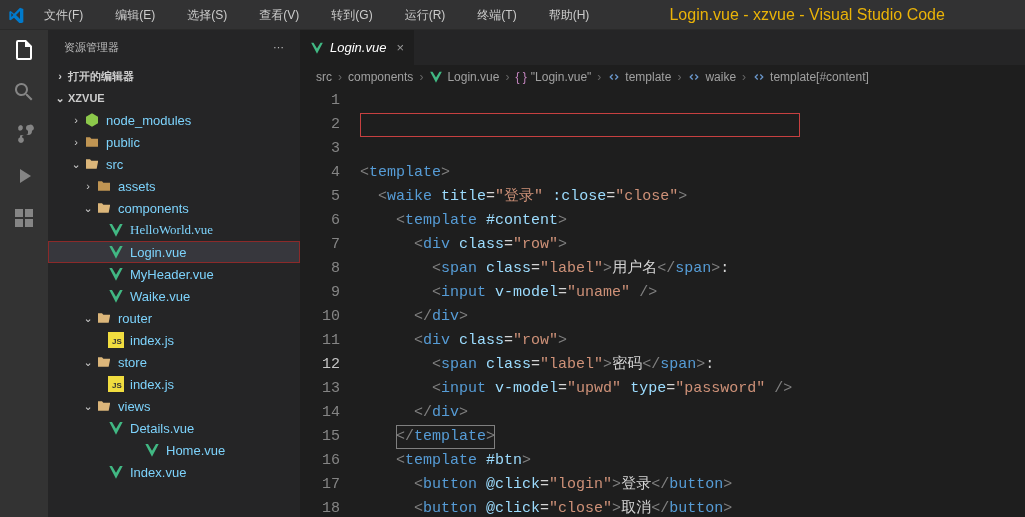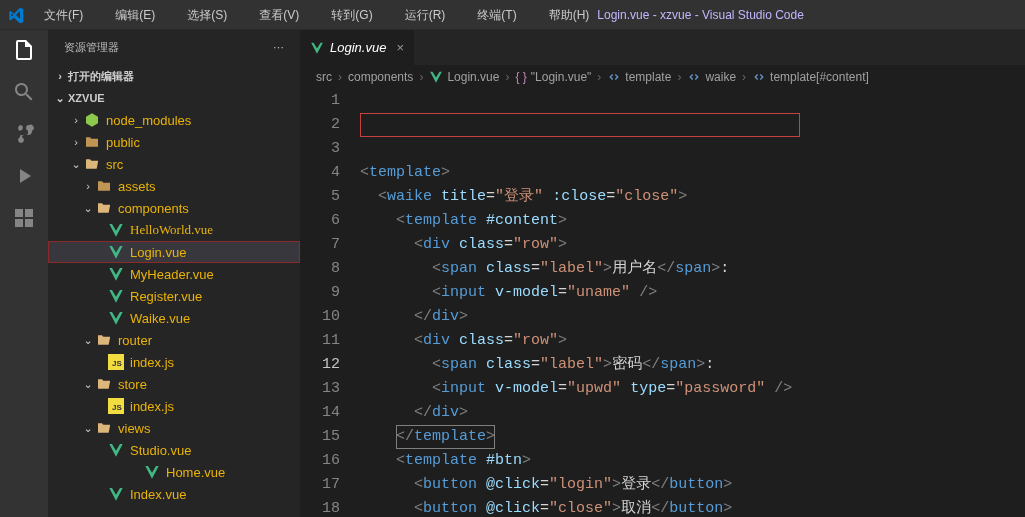--- a/index.html
+++ b/index.html
@@ -30,22 +30,23 @@
     .menu-items { display: flex; gap: 16px; }
     .menu-item {
       padding: 0 8px;
       height: 30px;
       line-height: 30px;
       cursor: pointer;
       font-size: 12px;
     }
     .title-center {
       flex: 1;
-      color: #c4b5fd;
-      font-size: 12px;
+      text-align: center;
+      color: #eab308;
+      font-size: 16px;
     }
     .main { flex: 1; display: flex; overflow: hidden; }
     .activity-bar {
       width: 48px;
       background: #333333;
       display: flex;
       flex-direction: column;
       align-items: center;
       padding-top: 8px;
       gap: 18px;
@@ -92,21 +93,21 @@
       cursor: pointer;
       font-size: 13px;
       white-space: nowrap;
     }
     .tree-item.selected {
       background: #37373d;
       outline: 1px solid #8b2a2a;
       outline-offset: -1px;
     }
     .icon-svg { width: 16px; height: 16px; margin-right: 6px; flex-shrink: 0; }
-    .tree-label { color: #eab308; }
+    .tree-label { color: #7dd3fc; }
     .editor-area { flex: 1; display: flex; flex-direction: column; background: #1e1e1e; overflow: hidden; }
     .tabs {
       height: 35px;
       background: #252526;
       display: flex;
       align-items: stretch;
     }
     .tab {
       display: flex;
       align-items: center;
@@ -284,27 +285,20 @@
           <svg class="icon-svg vue-icon" viewBox="0 0 24 24">
             <path d="M2 3h4l6 10 6-10h4L12 22 2 3z"></path>
           </svg>
           <span class="tree-label">MyHeader.vue</span>
         </div>
         <div class="tree-item" style="padding-left: 44px;">
           <span class="chev"></span>
           <svg class="icon-svg vue-icon" viewBox="0 0 24 24">
             <path d="M2 3h4l6 10 6-10h4L12 22 2 3z"></path>
           </svg>
-          <span class="tree-label">Register.vue</span>
-        </div>
-        <div class="tree-item" style="padding-left: 44px;">
-          <span class="chev"></span>
-          <svg class="icon-svg vue-icon" viewBox="0 0 24 24">
-            <path d="M2 3h4l6 10 6-10h4L12 22 2 3z"></path>
-          </svg>
           <span class="tree-label">Waike.vue</span>
         </div>
         <div class="tree-item" style="padding-left: 32px;">
           <span class="chev">⌄</span>
           <svg class="icon-svg folder-open" viewBox="0 0 24 24">
             <path d="M3 5h6l2 2h10v2H5l-2 10V5zM5 9h16l-2 10H3l2-10z"></path>
           </svg>
           <span class="tree-label">router</span>
         </div>
         <div class="tree-item" style="padding-left: 44px;">
@@ -335,21 +329,21 @@
           <svg class="icon-svg folder-open" viewBox="0 0 24 24">
             <path d="M3 5h6l2 2h10v2H5l-2 10V5zM5 9h16l-2 10H3l2-10z"></path>
           </svg>
           <span class="tree-label">views</span>
         </div>
         <div class="tree-item" style="padding-left: 44px;">
           <span class="chev"></span>
           <svg class="icon-svg vue-icon" viewBox="0 0 24 24">
             <path d="M2 3h4l6 10 6-10h4L12 22 2 3z"></path>
           </svg>
-          <span class="tree-label">Studio.vue</span>
+          <span class="tree-label">Details.vue</span>
         </div>
         <div class="tree-item" style="padding-left: 44px; margin-left: 36px;">
           <span class="chev"></span>
           <svg class="icon-svg vue-icon" viewBox="0 0 24 24">
             <path d="M2 3h4l6 10 6-10h4L12 22 2 3z"></path>
           </svg>
           <span class="tree-label">Home.vue</span>
         </div>
         <div class="tree-item" style="padding-left: 44px;">
           <span class="chev"></span>

